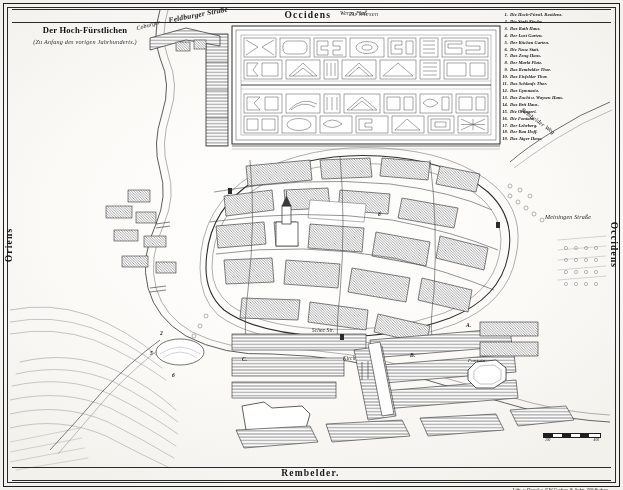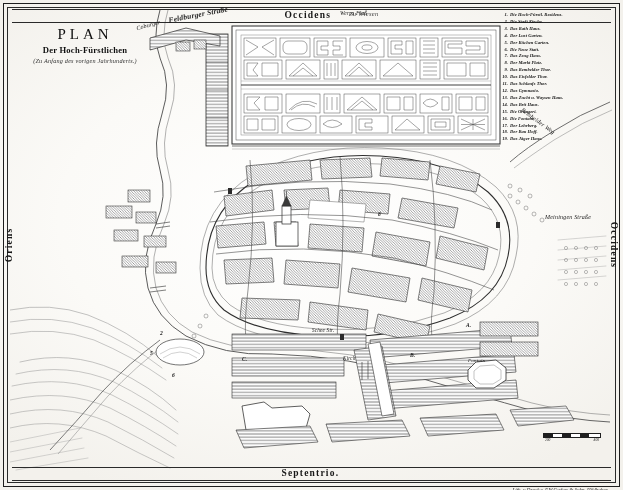--- a/index.html
+++ b/index.html
@@ -557,26 +557,25 @@
   <div class="frame-outer"></div>
   <div class="frame-inner"></div>
 
   <div class="banner-rule top-a"></div>
   <div class="banner-rule top-b"></div>
   <div class="banner-rule bot-a"></div>
   <div class="banner-rule bot-b"></div>
 
   <div class="cardinal cardinal-top">Occidens</div>
   <div class="cardinal-sub">Zu Wiesen</div>
-  <div class="cardinal cardinal-bot">Septentrio.</div>
+  <div class="cardinal cardinal-bot">Rembelder.</div>
   <div class="cardinal cardinal-left">Oriens</div>
   <div class="cardinal cardinal-right">Occidens</div>
 
   <div class="title-block">
-    <div class="t-plan">PLAN</div>
     <div class="t-l2">Der Hoch-Fürstlichen</div>
     <div class="t-sub">(Zu Anfang des vorigen Jahrhunderts.)</div>
   </div>
 
   <div class="legend">
     <div class="legend-row">
         <span class="legend-num">1.</span>
         <span class="legend-txt">Die Hoch-Fürstl. Residenz.</span>
       </div>
     <div class="legend-row">

